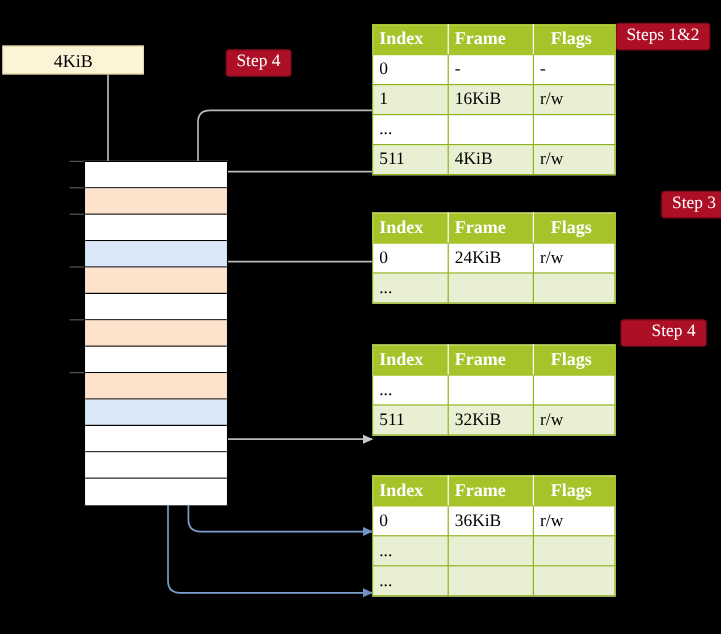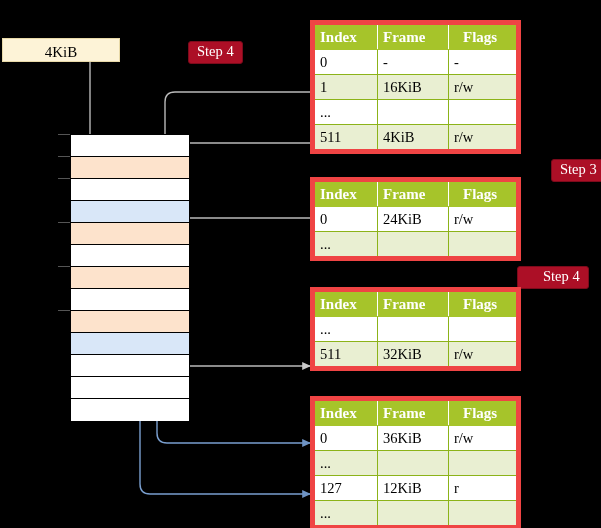--- a/index.html
+++ b/index.html
@@ -8,21 +8,21 @@
     font-family:"Liberation Serif","DejaVu Serif",serif;
     color:#000;
   }
   .stage{position:absolute;left:0;top:0;width:601px;height:528px;}
 
   
   svg.wires{position:absolute;left:0;top:0;width:601px;height:528px;}
 
   
   .pt{position:absolute;border-collapse:collapse;background:#fff;
-      border:5px solid #ef4444;font-size:14.5px;line-height:1;}
+      border:1px solid #ef4444;font-size:14.5px;line-height:1;}
   .pt td,.pt th{border:1px solid #8cb319;padding:3px 5px;height:18px;
       text-align:left;font-weight:normal;vertical-align:middle;}
   .pt th{background:#a6c42a;color:#fff;font-weight:bold;font-size:15px;
       border-color:#a6c42a;border-right-color:#fff;}
   .pt th:last-child{border-right-color:#a6c42a;padding-left:14px;}
   .pt tr.alt td{background:#e9efd2;}
   .pt tr.plain td{background:#fff;}
   .pt td.hl{background:#fcfcc0;}
   .c-index{width:52px;}
   .c-frame{width:60px;}
@@ -115,20 +115,21 @@
       <div class="tick" style="left: 58px; top: 222px; width: 12px; position: absolute;"></div>
       <div class="tick" style="left: 58px; top: 266px; width: 12px; position: absolute;"></div>
       <div class="tick" style="left: 58px; top: 310px; width: 12px; position: absolute;"></div>
     </div>
 
   <div class="kbox" style="left:2px;top:38px;width:118px;height:24px;">
     <span>4KiB</span>
   </div>
 
   <div class="badge" style="left:188px;top:41px;"><span>Step 4</span></div>
+  <div class="badge" style="left:513px;top:19px;"><span>Steps 1&amp;2</span></div>
   <div class="badge" style="left:521px;top:159px;margin-left:30px;"><span>Step 3</span></div>
   <div class="badge" style="left:517px;top:266px;padding-left:25px;"><span>Step 4</span></div>
 
   <div id="tablelayer">
       <table class="pt" style="left: 310px; top: 20px;">
         <thead>
           <tr>
             <th class="c-index">Index</th>
             <th class="c-frame">Frame</th>
             <th class="c-flags">Flags</th>
@@ -211,25 +212,20 @@
           <tr class="plain">
             <td class="c-index">0</td>
             <td class="c-frame">36KiB</td>
             <td class="c-flags">r/w</td>
           </tr>
           <tr class="alt">
             <td class="c-index">...</td>
             <td class="c-frame"></td>
             <td class="c-flags"></td>
           </tr>
-          <tr class="plain">
-            <td class="c-index">127</td>
-            <td class="c-frame">12KiB</td>
-            <td class="c-flags">r</td>
-          </tr>
           <tr class="alt">
             <td class="c-index">...</td>
             <td class="c-frame"></td>
             <td class="c-flags"></td>
           </tr>
         </tbody>
       </table>
     </div>
 
 </div>

